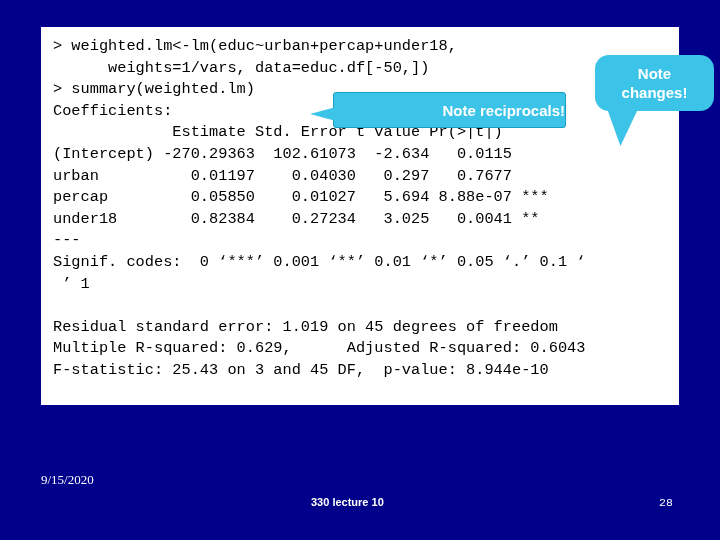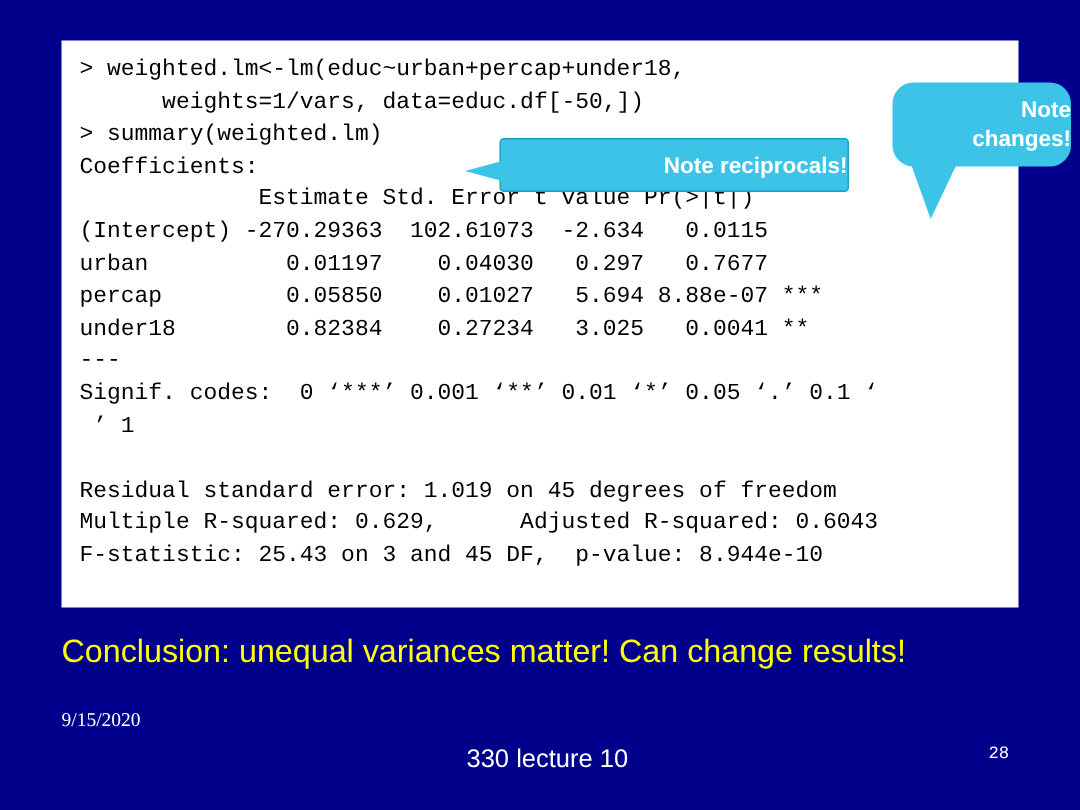--- a/index.html
+++ b/index.html
@@ -76,21 +76,21 @@
   .callout-changes {
     position: absolute;
     left: 595px;
     top: 55px;
     width: 119px;
     height: 56px;
     background: #3BC3E8;
     border-radius: 14px;
     display: flex;
     flex-direction: column;
-    align-items: flex-end;
+    align-items: center;
     justify-content: center;
   }
   .callout-changes .txt {
     color: #FFFFFF;
     font-size: 15px;
     font-weight: bold;
     text-align: center;
     line-height: 19px;
     font-family: "Liberation Sans", sans-serif;
   }
@@ -123,22 +123,23 @@
     top: 472px;
     color: #FFFFFF;
     font-size: 13px;
     font-family: Liberation Serif, serif;
   }
   .footer-center {
     position: absolute;
     left: 311px;
     top: 496px;
     color: #FFFFFF;
-    font-size: 17px;
+    font-size: 11px;
     font-family: "Liberation Sans", sans-serif;
+    font-weight: bold;
   }
   .footer-page {
     position: absolute;
     left: 659px;
     top: 496px;
     color: #FFFFFF;
     font-size: 11.5px;
     font-family: Liberation Mono, monospace;
   }
 </style>
@@ -170,19 +171,18 @@
     <span class="tail"></span>
     <span class="txt">Note reciprocals!</span>
   </div>
 
   <div class="callout-changes">
     <span class="tail"></span>
     <span class="txt">Note</span>
     <span class="txt">changes!</span>
   </div>
 
-  <div class="conclusion">Conclusion: unequal variances matter! Can change results!</div>
 
   <div class="footer-date">9/15/2020</div>
   <div class="footer-center">330 lecture 10</div>
   <div class="footer-page">28</div>
 
 </div>
 
 </body></html>

